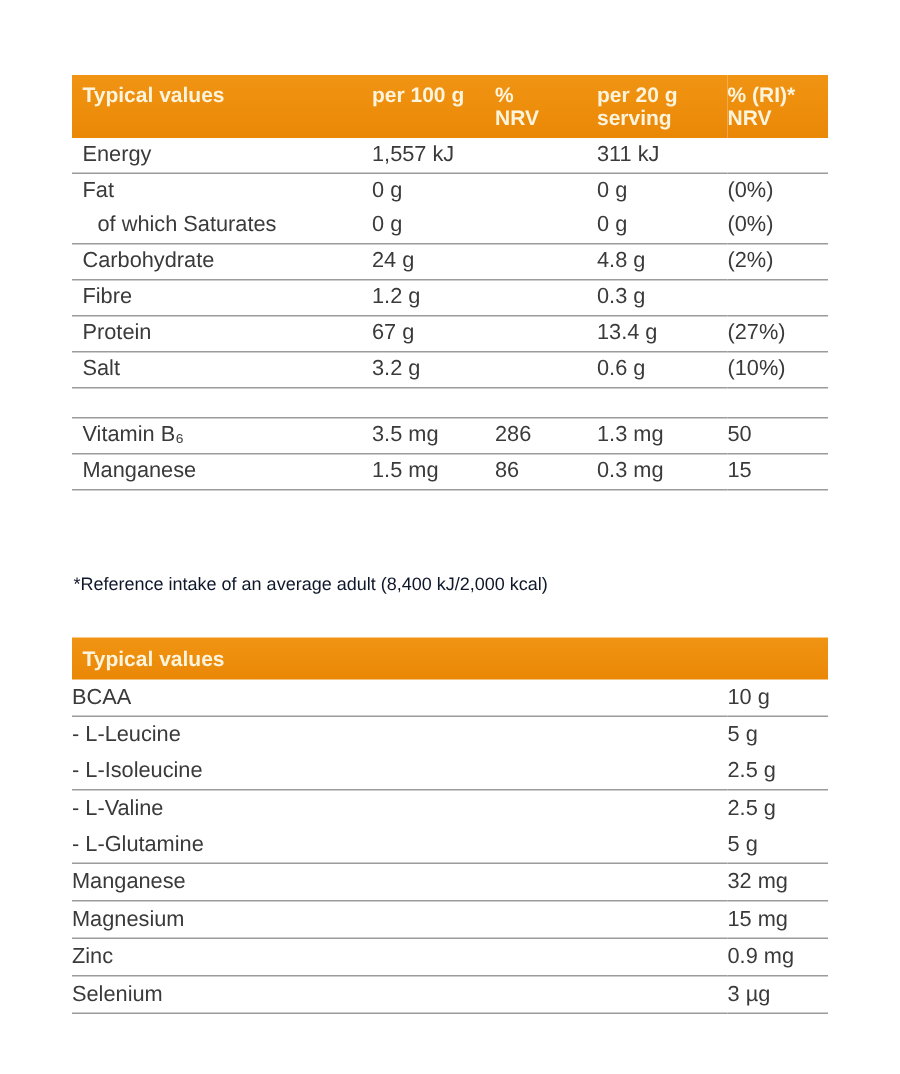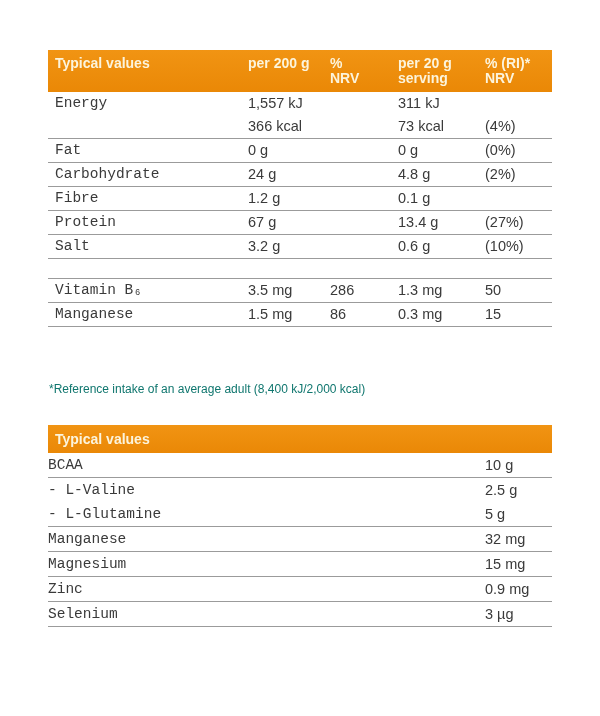--- a/index.html
+++ b/index.html
@@ -14,21 +14,21 @@
   }
   .page { position: absolute; left: 0; top: 0; width: 600px; height: 624px; }
 
   .panel1 { position: absolute; left: 48px; top: 50px; width: 504px; }
   .panel2 { position: absolute; left: 48px; top: 425px; width: 504px; }
   .footnote {
     position: absolute;
     left: 49px;
     top: 382px;
     font-size: 12px;
-    color: #0f766e;
+    color: #0f172a;
     letter-spacing: 0;
   }
 
   table {
     border-collapse: collapse;
     table-layout: fixed;
     width: 504px;
   }
 
   
@@ -48,21 +48,21 @@
     font-size: 14.5px;
     color: #3a3a3a;
     padding: 3px 0;
     line-height: 17px;
     vertical-align: middle;
     white-space: nowrap;
     overflow: hidden;
   }
   #t2 td { padding: 3.5px 0; margin-left: 24px; }
 
-  td.lbl { padding-left: 7px; font-family: Liberation Mono, monospace; }
+  td.lbl { padding-left: 7px; }
   td.lbl.indent { padding-left: 17px; }
 
   tbody { border-bottom: 1px solid #9b9b9b; }
   tbody.spacer-body td { height: 19px; padding: 0; }
 </style>
 </head>
 <body>
 
 <div class="page">
 
@@ -74,21 +74,21 @@
         <col style="width:68px">
         <col style="width:87px">
         <col style="width:67px">
       </colgroup>
       <thead>
           <tr>
             <th class="first">
               <div>Typical values</div>
             </th>
             <th>
-              <div>per 200 g</div>
+              <div>per 100 g</div>
             </th>
             <th>
               <div>%</div>
               <div>NRV</div>
             </th>
             <th>
               <div>per 20 g</div>
               <div>serving</div>
             </th>
             <th>
@@ -98,52 +98,52 @@
           </tr>
         </thead>
     <tbody>
           <tr>
             <td class="lbl">Energy</td>
             <td>1,557 kJ</td>
             <td></td>
             <td>311 kJ</td>
             <td></td>
           </tr>
-          <tr>
-            <td class="lbl"></td>
-            <td>366 kcal</td>
-            <td></td>
-            <td>73 kcal</td>
-            <td>(4%)</td>
-          </tr>
         </tbody>
         <tbody>
           <tr>
             <td class="lbl">Fat</td>
+            <td>0 g</td>
+            <td></td>
+            <td>0 g</td>
+            <td>(0%)</td>
+          </tr>
+          <tr>
+            <td class="lbl indent">of which Saturates</td>
             <td>0 g</td>
             <td></td>
             <td>0 g</td>
             <td>(0%)</td>
           </tr>
         </tbody>
         <tbody>
           <tr>
             <td class="lbl">Carbohydrate</td>
             <td>24 g</td>
             <td></td>
             <td>4.8 g</td>
             <td>(2%)</td>
           </tr>
         </tbody>
         <tbody>
           <tr>
             <td class="lbl">Fibre</td>
             <td>1.2 g</td>
             <td></td>
-            <td>0.1 g</td>
+            <td>0.3 g</td>
             <td></td>
           </tr>
         </tbody>
         <tbody>
           <tr>
             <td class="lbl">Protein</td>
             <td>67 g</td>
             <td></td>
             <td>13.4 g</td>
             <td>(27%)</td>
@@ -197,20 +197,28 @@
           <th colspan="2" class="single">Typical values</th>
         </tr>
       </thead>
     <tbody>
           <tr>
             <td class="lbl">BCAA</td>
             <td>10 g</td>
           </tr>
         </tbody>
         <tbody>
+          <tr>
+            <td class="lbl">- L-Leucine</td>
+            <td>5 g</td>
+          </tr>
+          <tr>
+            <td class="lbl">- L-Isoleucine</td>
+            <td>2.5 g</td>
+          </tr>
         </tbody>
         <tbody>
           <tr>
             <td class="lbl">- L-Valine</td>
             <td>2.5 g</td>
           </tr>
           <tr>
             <td class="lbl">- L-Glutamine</td>
             <td>5 g</td>
           </tr>

